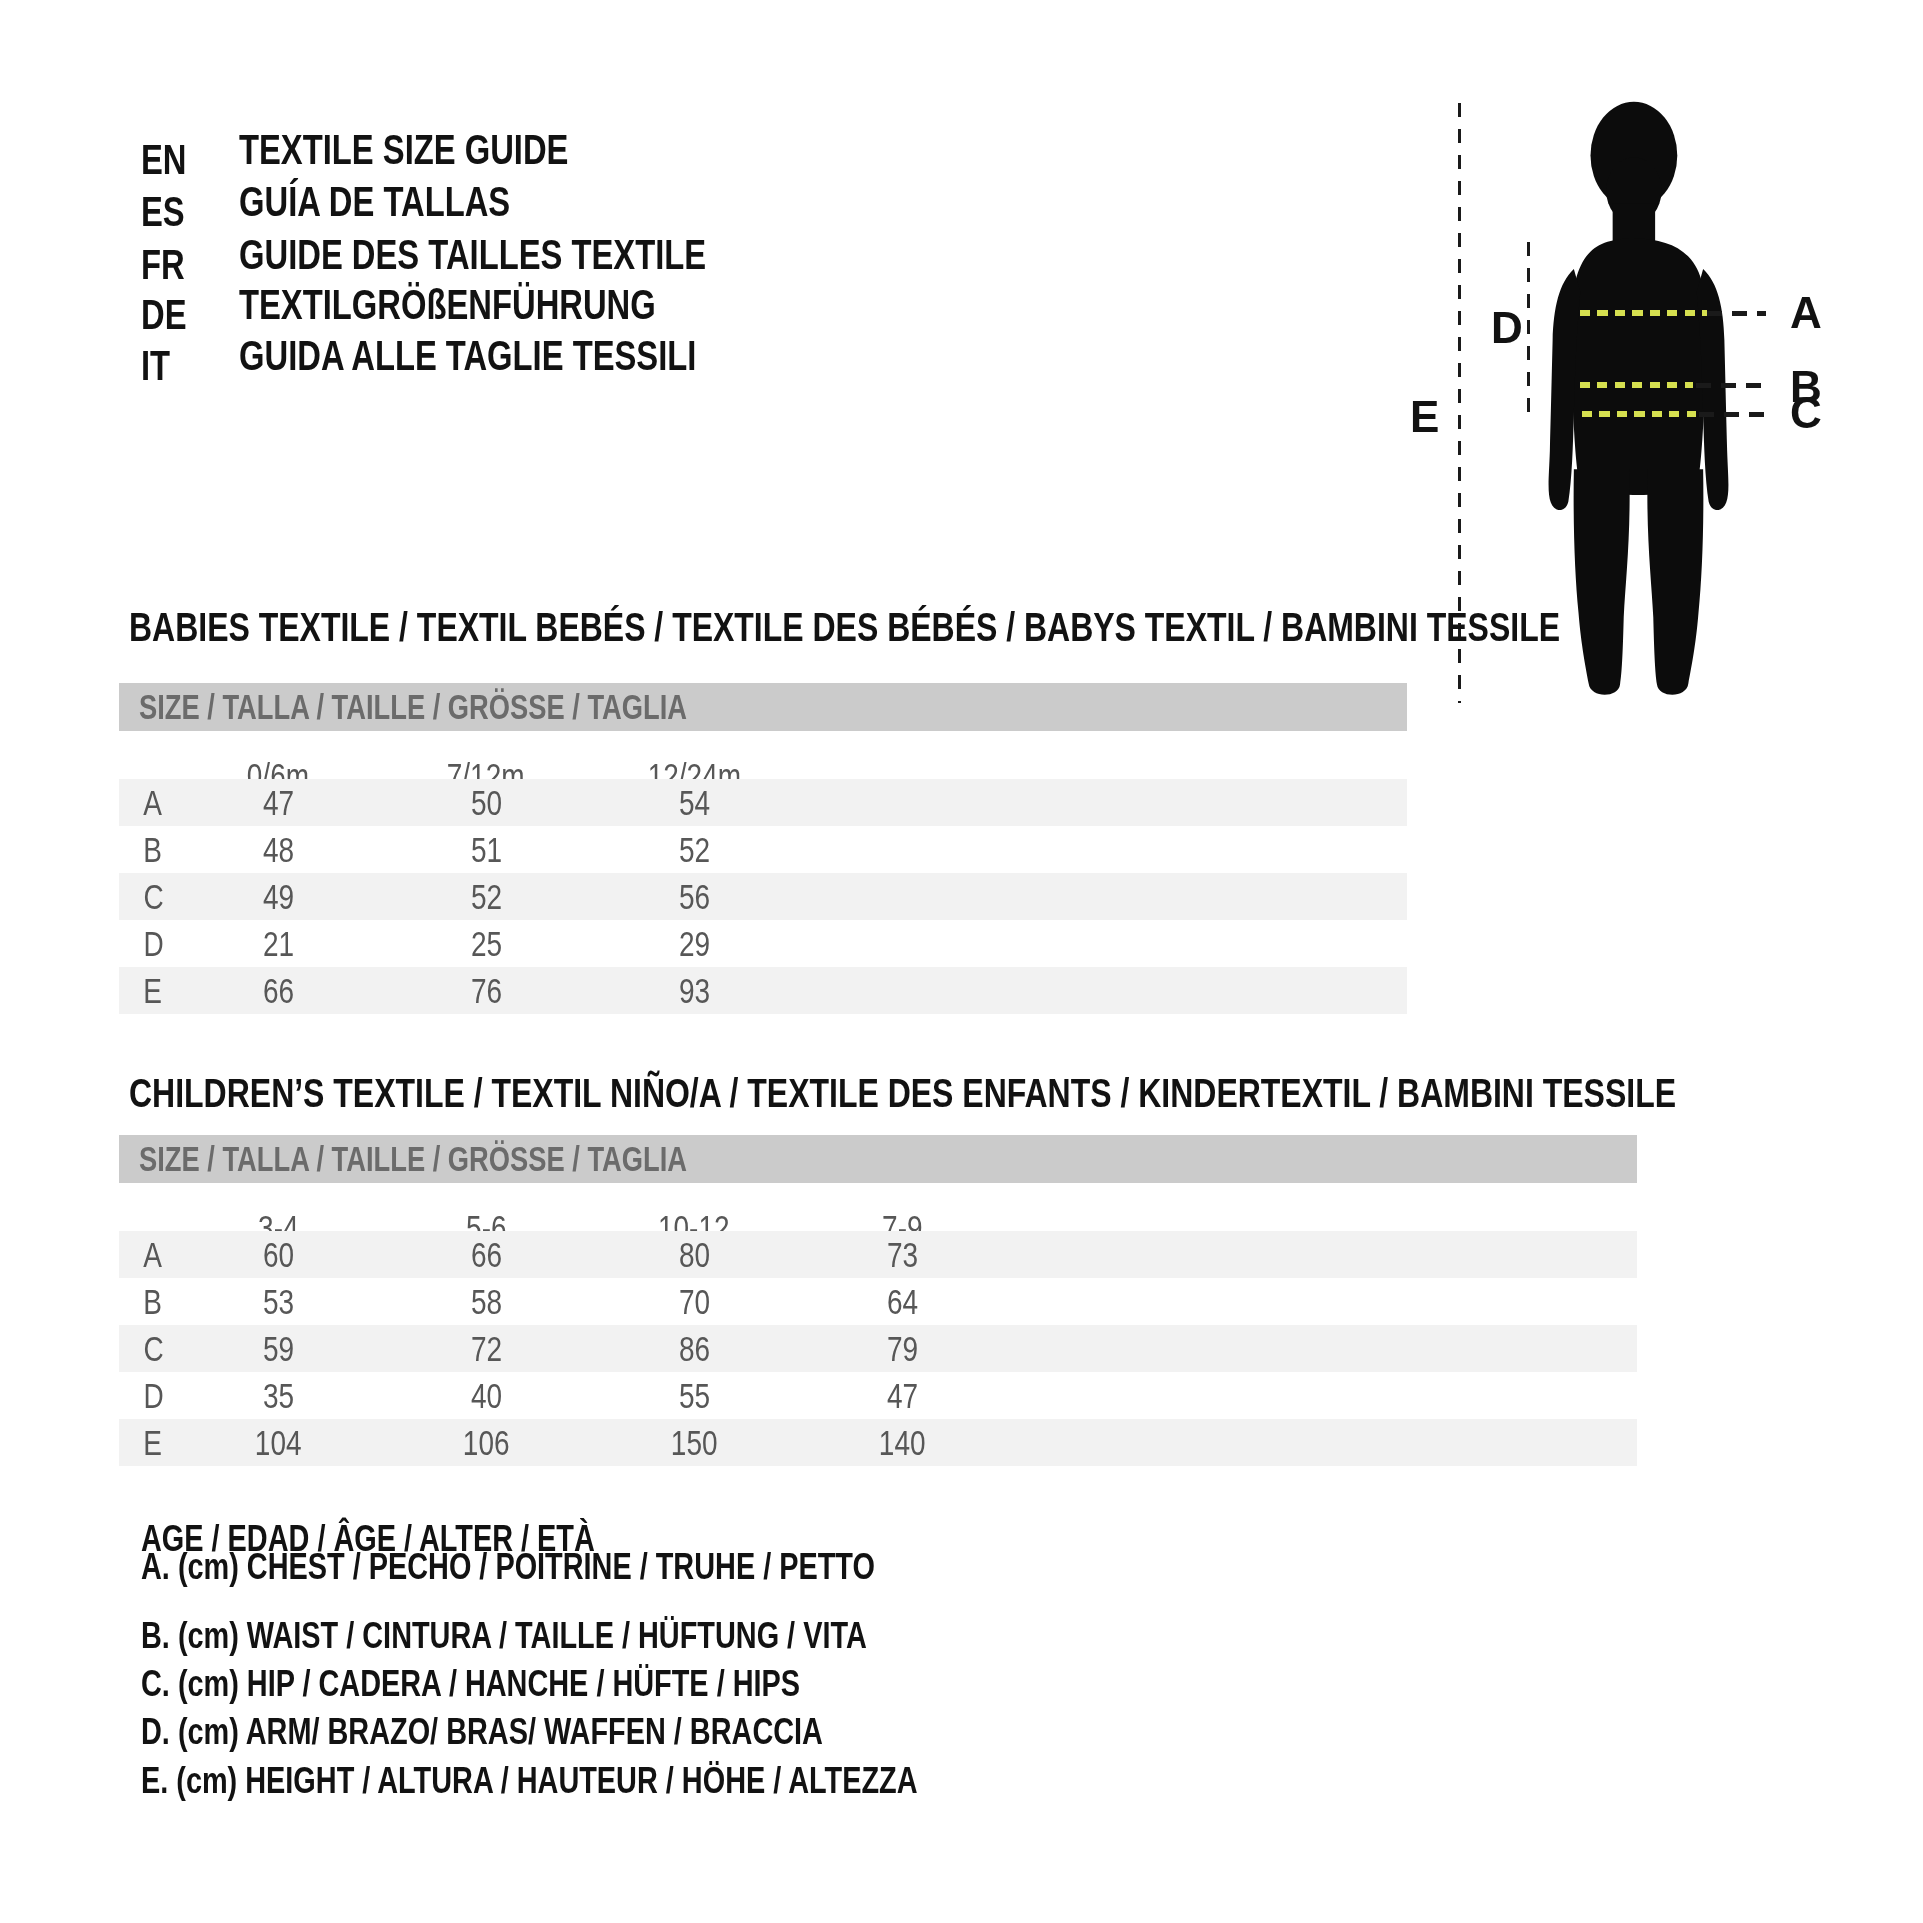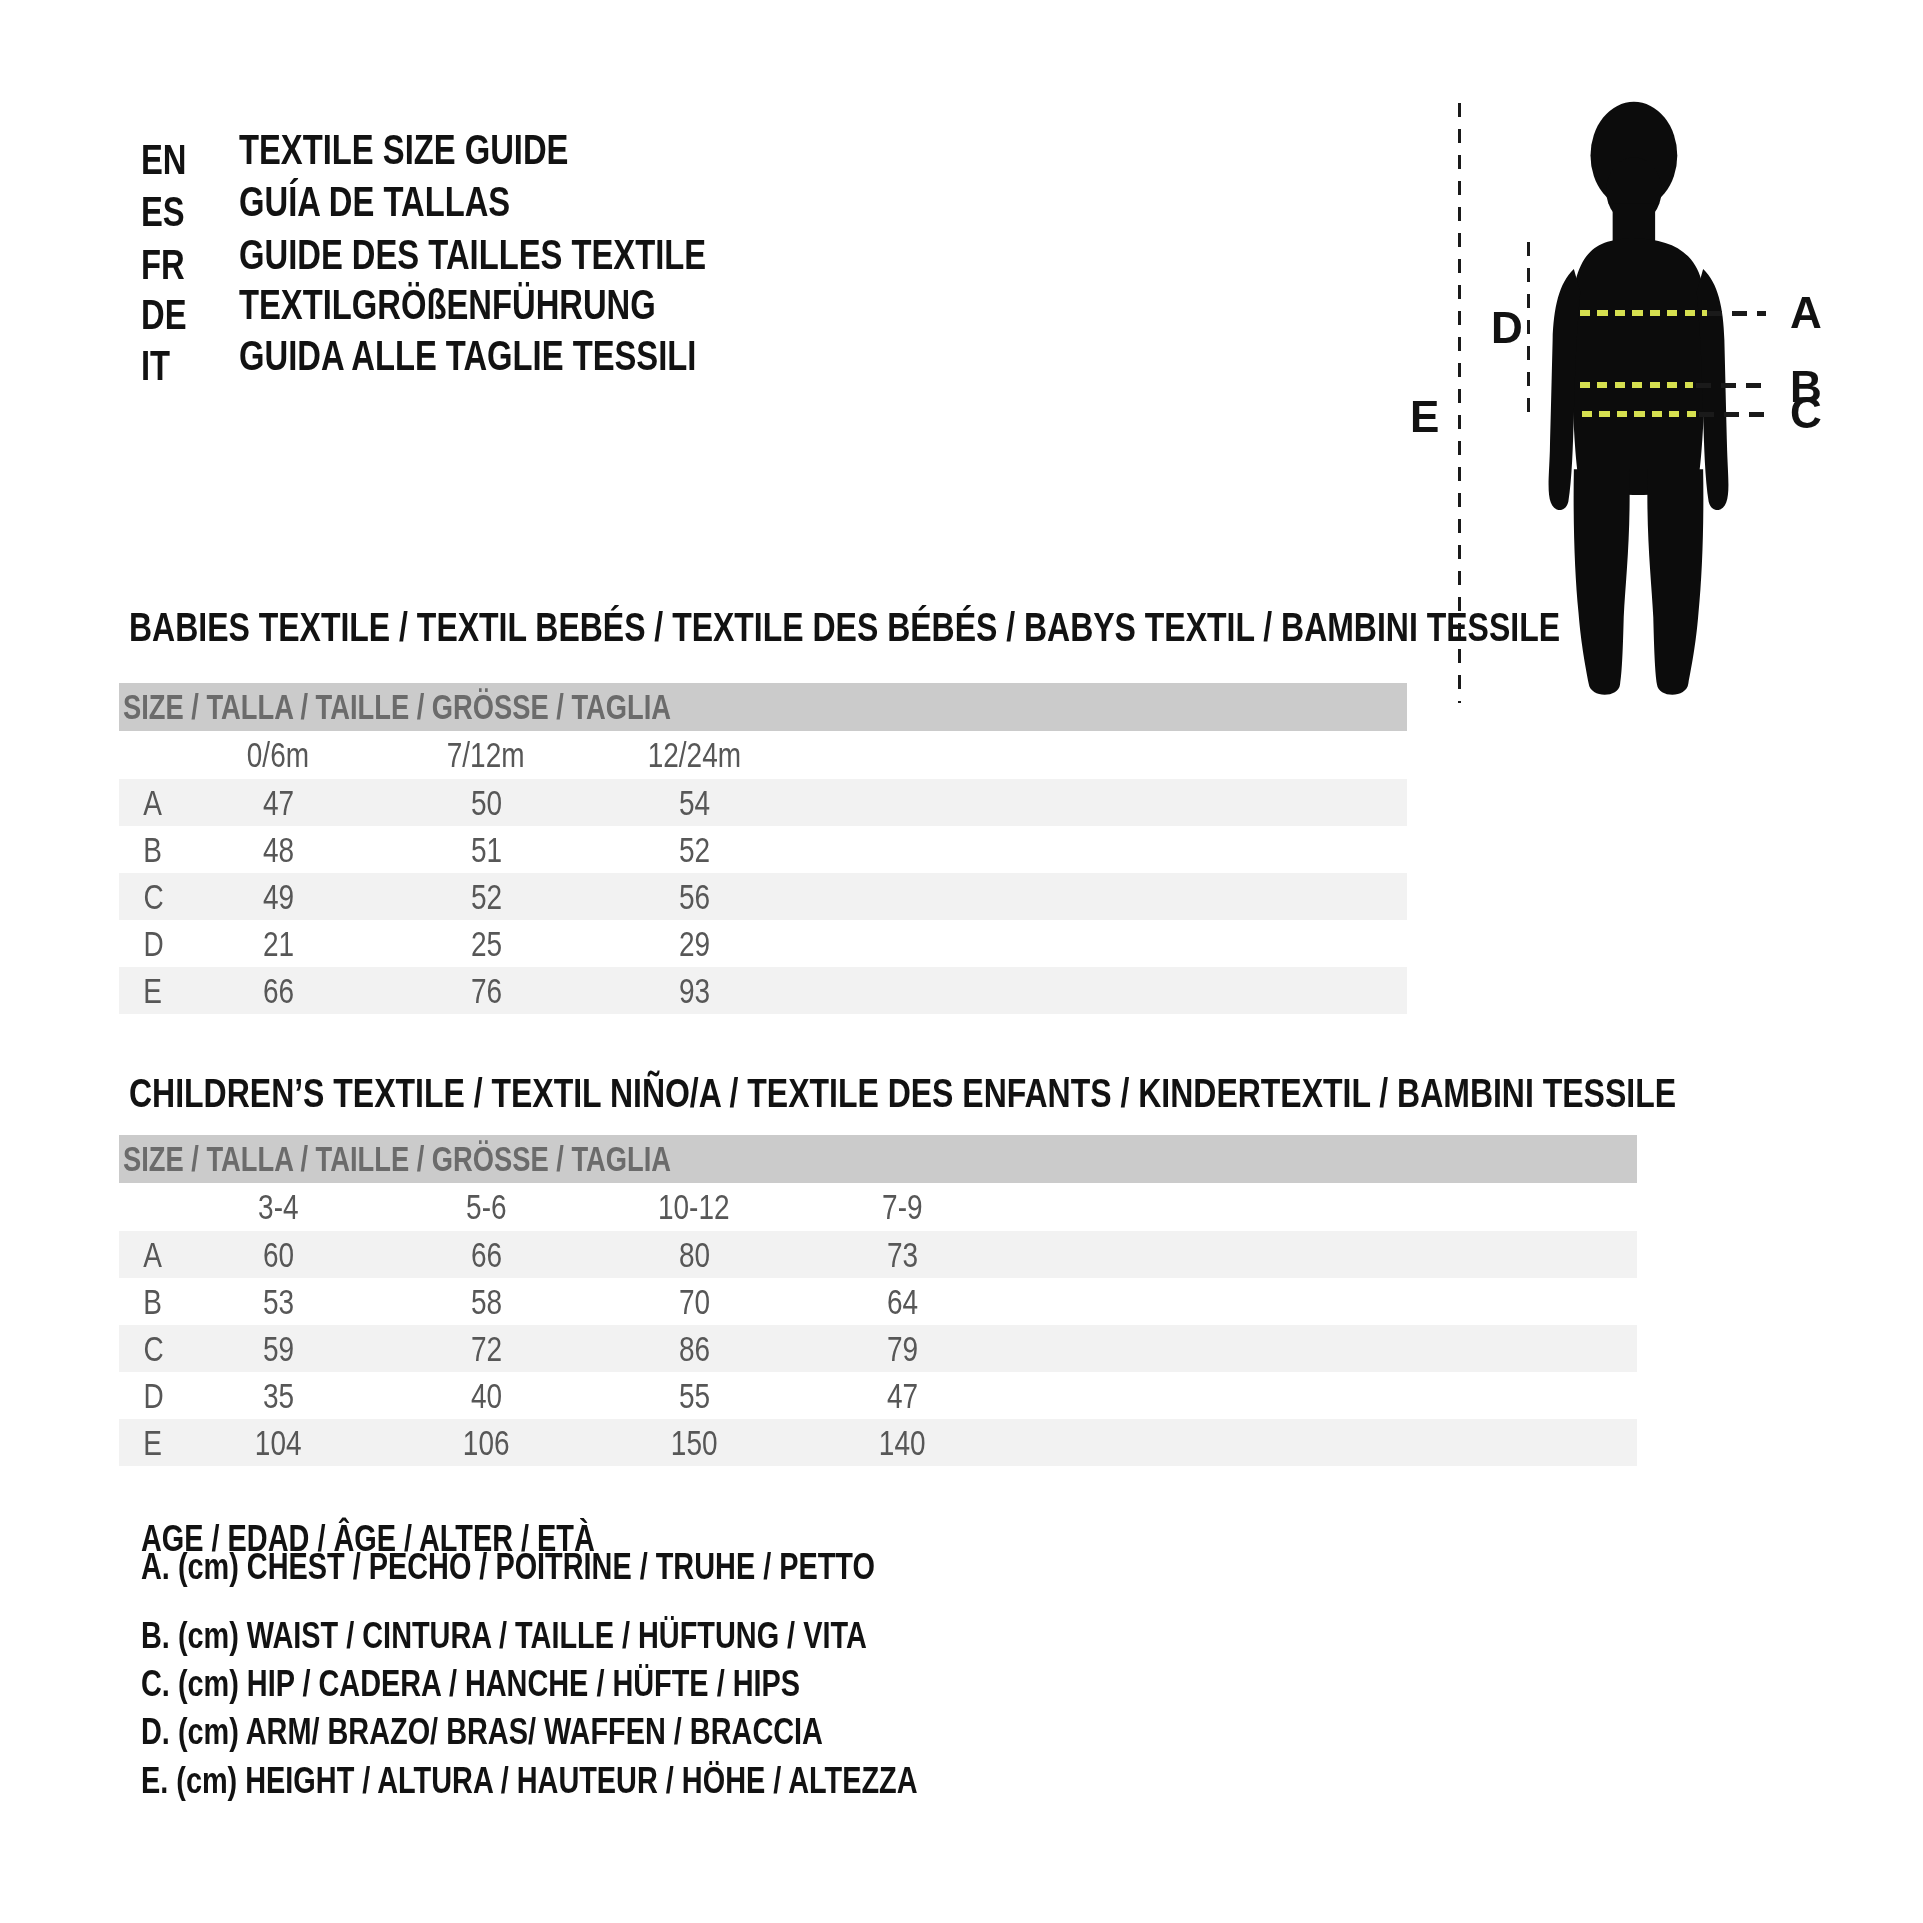--- a/index.html
+++ b/index.html
@@ -17,25 +17,25 @@
 
   
   .lang-row { position:absolute; left:141px; height:48px; line-height:48px; font-size:42px; font-weight:700; }
   .lang-code { position:absolute; left:0; top:10px; width:88px; }
   .lang-title { position:absolute; left:98px; top:0; }
 
   
   .section-title { position:absolute; left:129px; height:41px; line-height:41px; font-size:41px; font-weight:700; color:#121212; }
 
   
-  .band { position:absolute; left:119px; height:48px; background:#cbcbcb; line-height:48px; padding-left:4px; font-size:35px; font-weight:700; color:#6b6b6b; }
+  .band { position:absolute; left:119px; height:48px; background:#cbcbcb; line-height:48px; padding-left:20px; font-size:35px; font-weight:700; color:#6b6b6b; }
 
   
   .trow { position:absolute; left:119px; height:47px; line-height:47px; display:flex; font-size:35px; color:#575757; }
-  .trow.head { height:48px; line-height:48px; }
+  .trow.head { height:48px; line-height:48px;margin-top:21px; }
   .trow.stripe { background:#f2f2f2; }
   .cell-label { width:55px; padding-left:22px; flex:0 0 auto; }
   .cell { width:208px; flex:0 0 auto; text-align:center; }
 
   
   .legend-row { position:absolute; left:141px; height:41px; line-height:41px; font-size:37px; font-weight:700; color:#121212; }
 
   
   .vdash { position:absolute; width:2.8px;
            background:repeating-linear-gradient(180deg,#1a1a1a 0 14px,transparent 14px 26px); }

